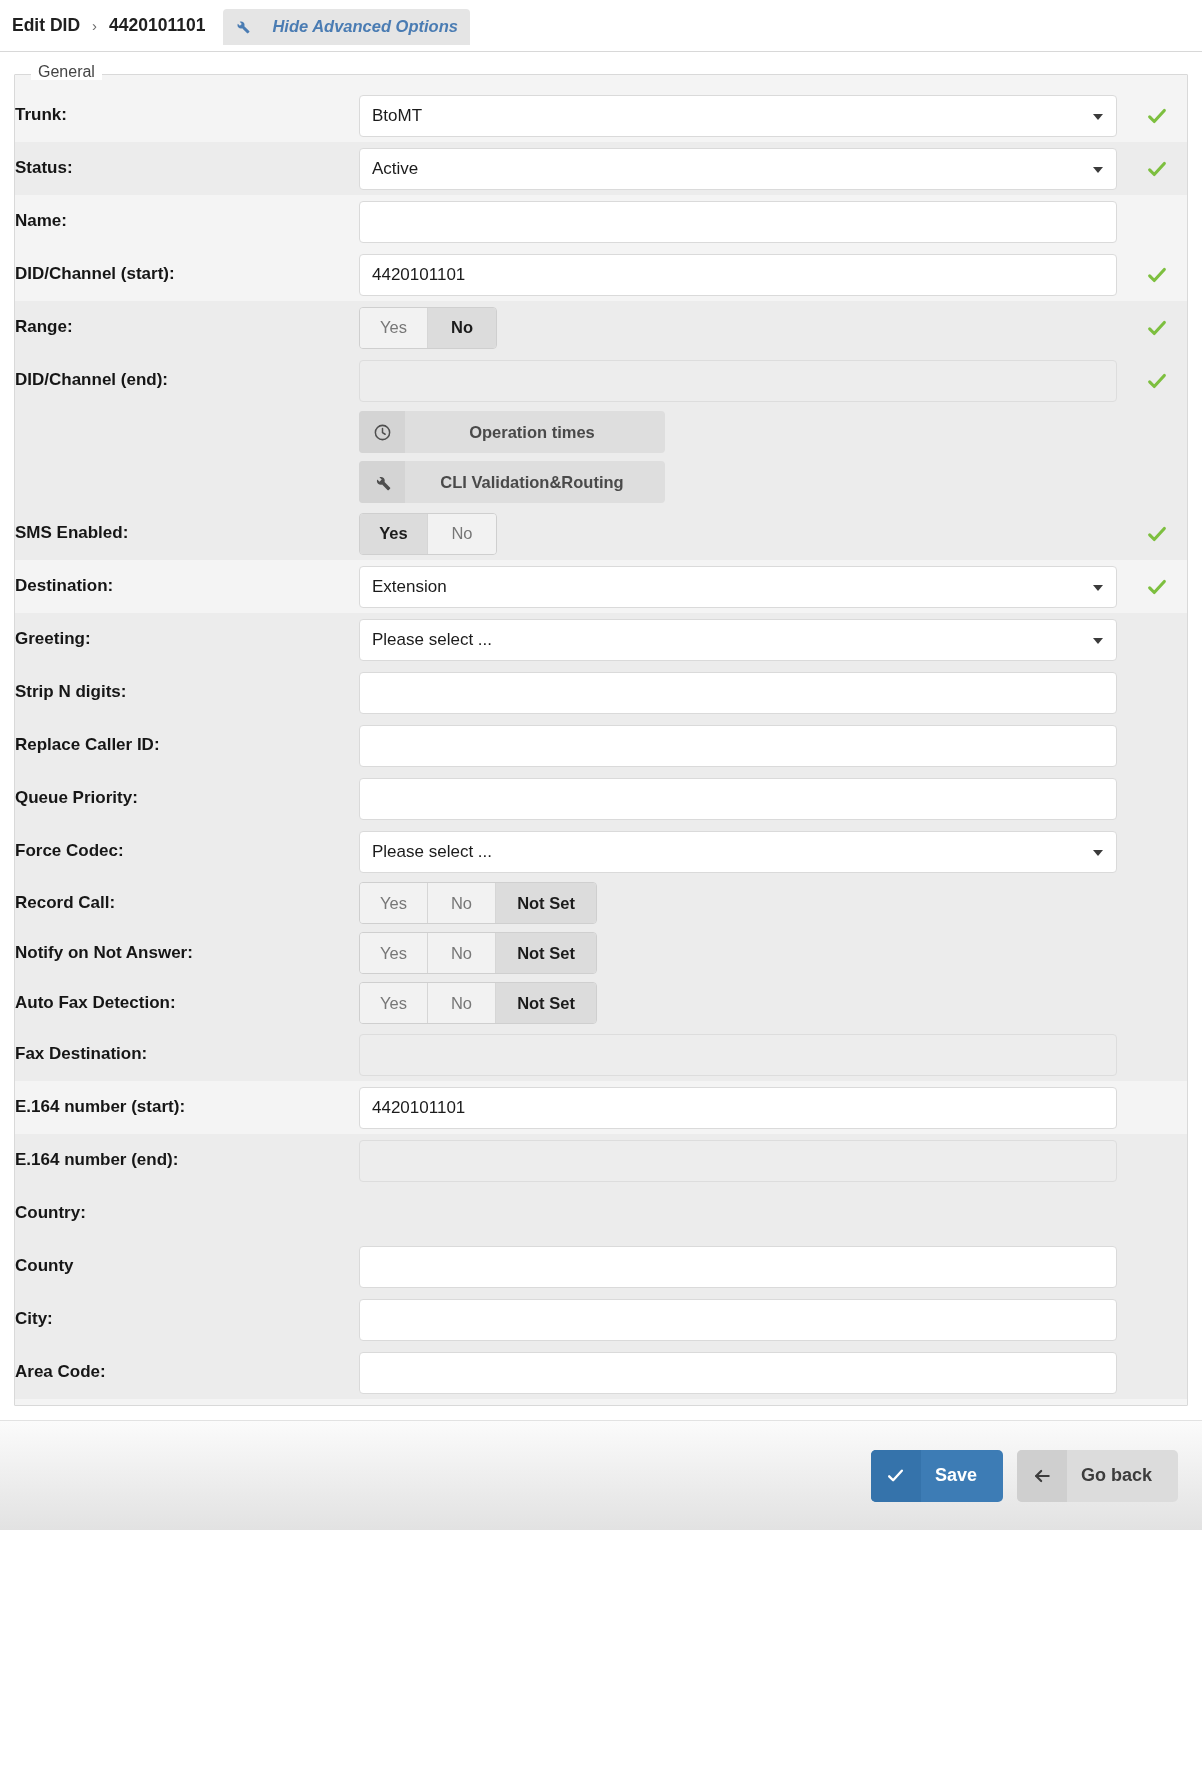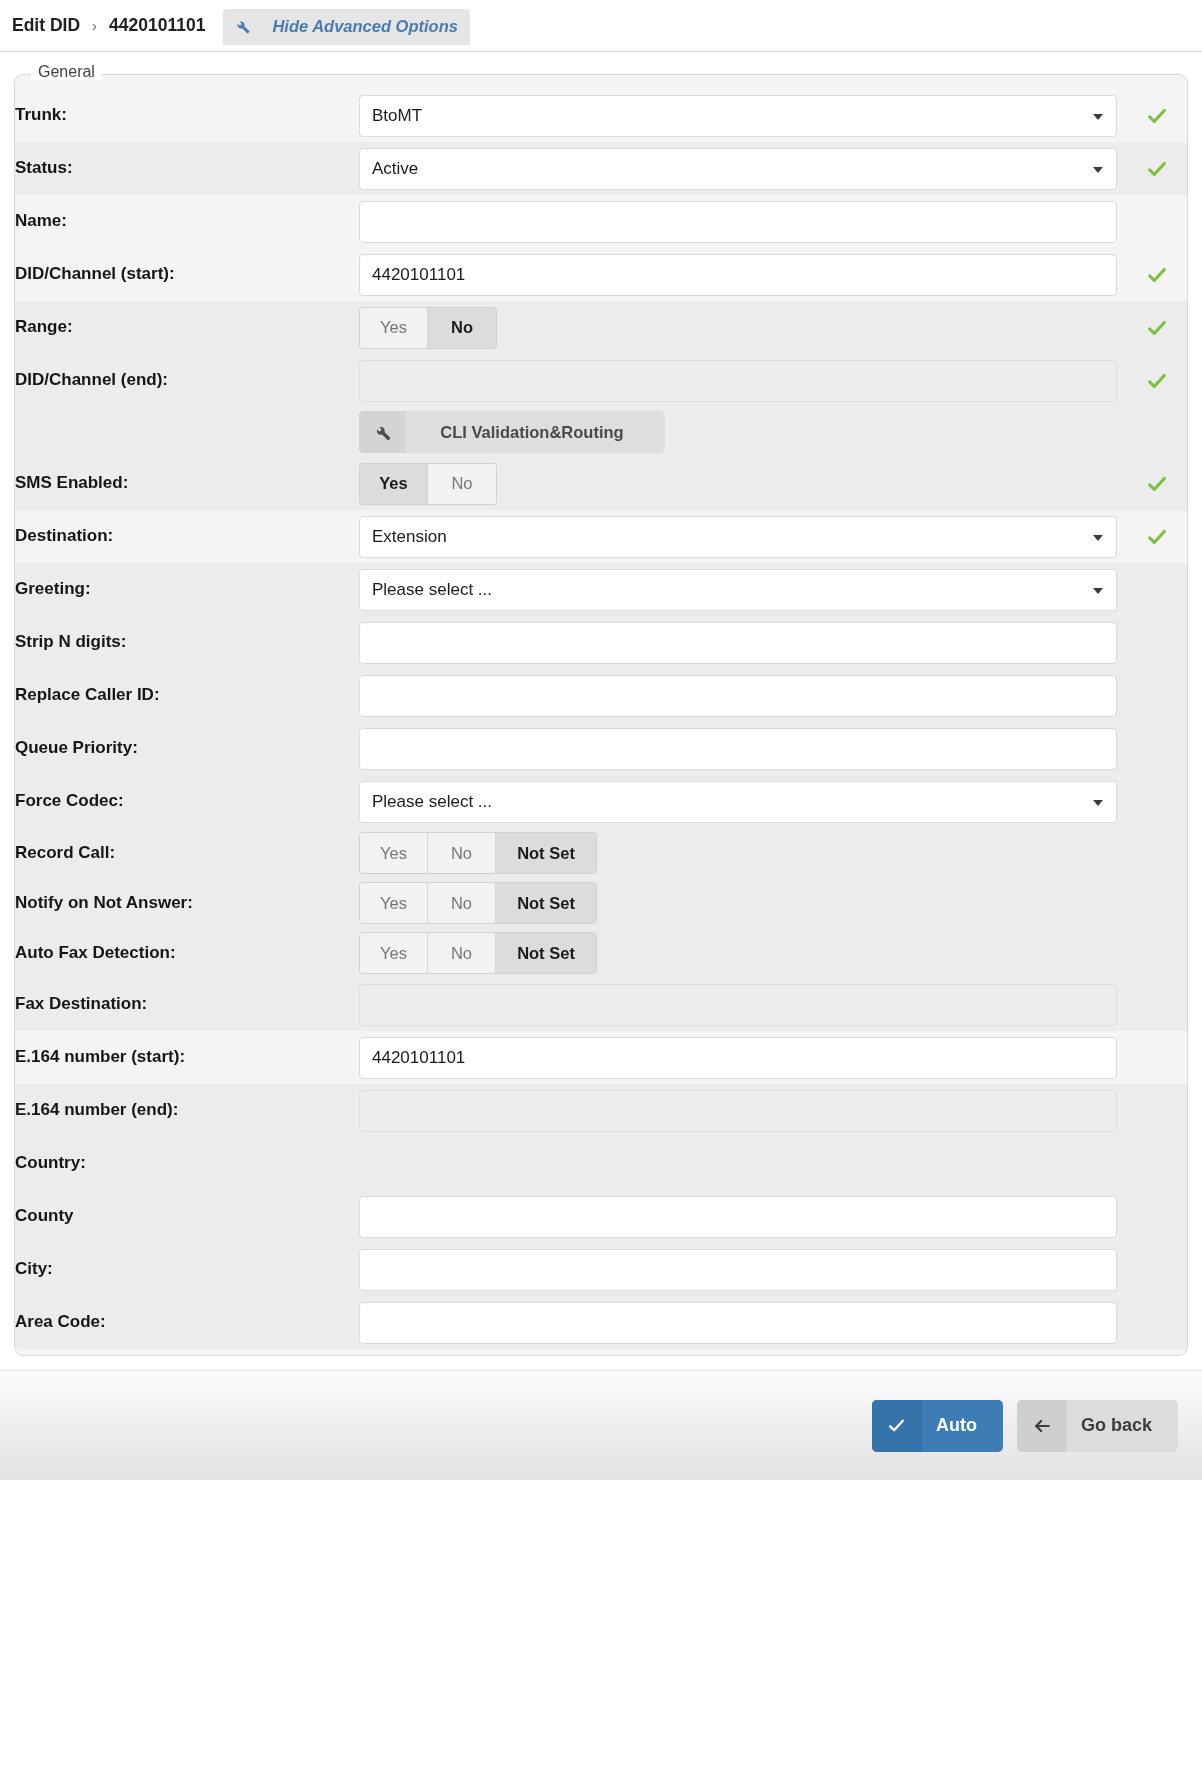--- a/index.html
+++ b/index.html
@@ -59,21 +59,21 @@
   }
   .adv-tab svg { display:block; }
 
   
   .panel-wrap {
     padding: 10px 14px 0 14px;
     background: #ffffff;
   }
   .fieldset {
     border: 1px solid #d9d9d9;
-    border-radius: 9px;
+    border-radius: 1px;
     padding: 0 0 6px 0;
     background: #f4f4f4;
     position: relative;
     margin-top: 12px;
   }
   .legend {
     position: absolute;
     top: -11px;
     left: 16px;
     background: #ffffff;
@@ -348,20 +348,35 @@
           <span></span>
         </div>
       </div>
       <div class="check-col">
         <svg class="tick" width="22" height="22" viewBox="0 0 24 24" fill="none" stroke="#7dbf3f" stroke-width="3.4" stroke-linecap="round" stroke-linejoin="round">
               <path d="M4 13l5 5L20 6"></path>
             </svg>
       </div>
     </div>
 
+    <div class="row band-b tight">
+      <div class="label"></div>
+      <div class="field">
+        <div class="act-btn">
+          <span class="act-ico">
+            <svg width="19" height="19" viewBox="0 0 24 24" fill="none" stroke="#4f4f4f" stroke-width="1.9">
+                  <circle cx="12" cy="12" r="9"></circle>
+                  <path d="M12 7v5.2l3.3 2" stroke-linecap="round"></path>
+                </svg>
+          </span>
+          <span class="act-lbl">Operation times</span>
+        </div>
+      </div>
+      <div class="check-col"></div>
+    </div>
 
     <div class="row band-b tight">
       <div class="label"></div>
       <div class="field">
         <div class="act-btn">
           <span class="act-ico">
             <svg width="19" height="19" viewBox="0 0 24 24" fill="#4f4f4f">
               <path d="M21.7 18.6l-7.1-7.1c.6-1.7.3-3.7-1.1-5.1-1.5-1.5-3.6-1.8-5.4-1L11 8.3l-2.7 2.7-2.9-2.9c-.9 1.8-.5 3.9 1 5.4 1.4 1.4 3.4 1.7 5.1 1.1l7.1 7.1c.3.3.8.3 1.1 0l2-2c.3-.3.3-.8 0-1.1z"></path>
             </svg>
           </span>
@@ -560,21 +575,21 @@
 </div>
 </div>
 
 <div class="footer">
   <div class="fbtn primary">
     <span class="ic">
       <svg width="19" height="19" viewBox="0 0 24 24" fill="none" stroke="#ffffff" stroke-width="3" stroke-linecap="round" stroke-linejoin="round">
           <path d="M4 13l5 5L20 6"></path>
         </svg>
     </span>
-    <span class="tx">Auto</span>
+    <span class="tx">Save</span>
   </div>
   <div class="fbtn secondary">
     <span class="ic">
       <svg width="20" height="20" viewBox="0 0 24 24" fill="none" stroke="#3d3d3d" stroke-width="2.6" stroke-linecap="round" stroke-linejoin="round">
           <path d="M20 12H5"></path>
           <path d="M11 6l-6 6 6 6"></path>
         </svg>
     </span>
     <span class="tx">Go back</span>
   </div>

